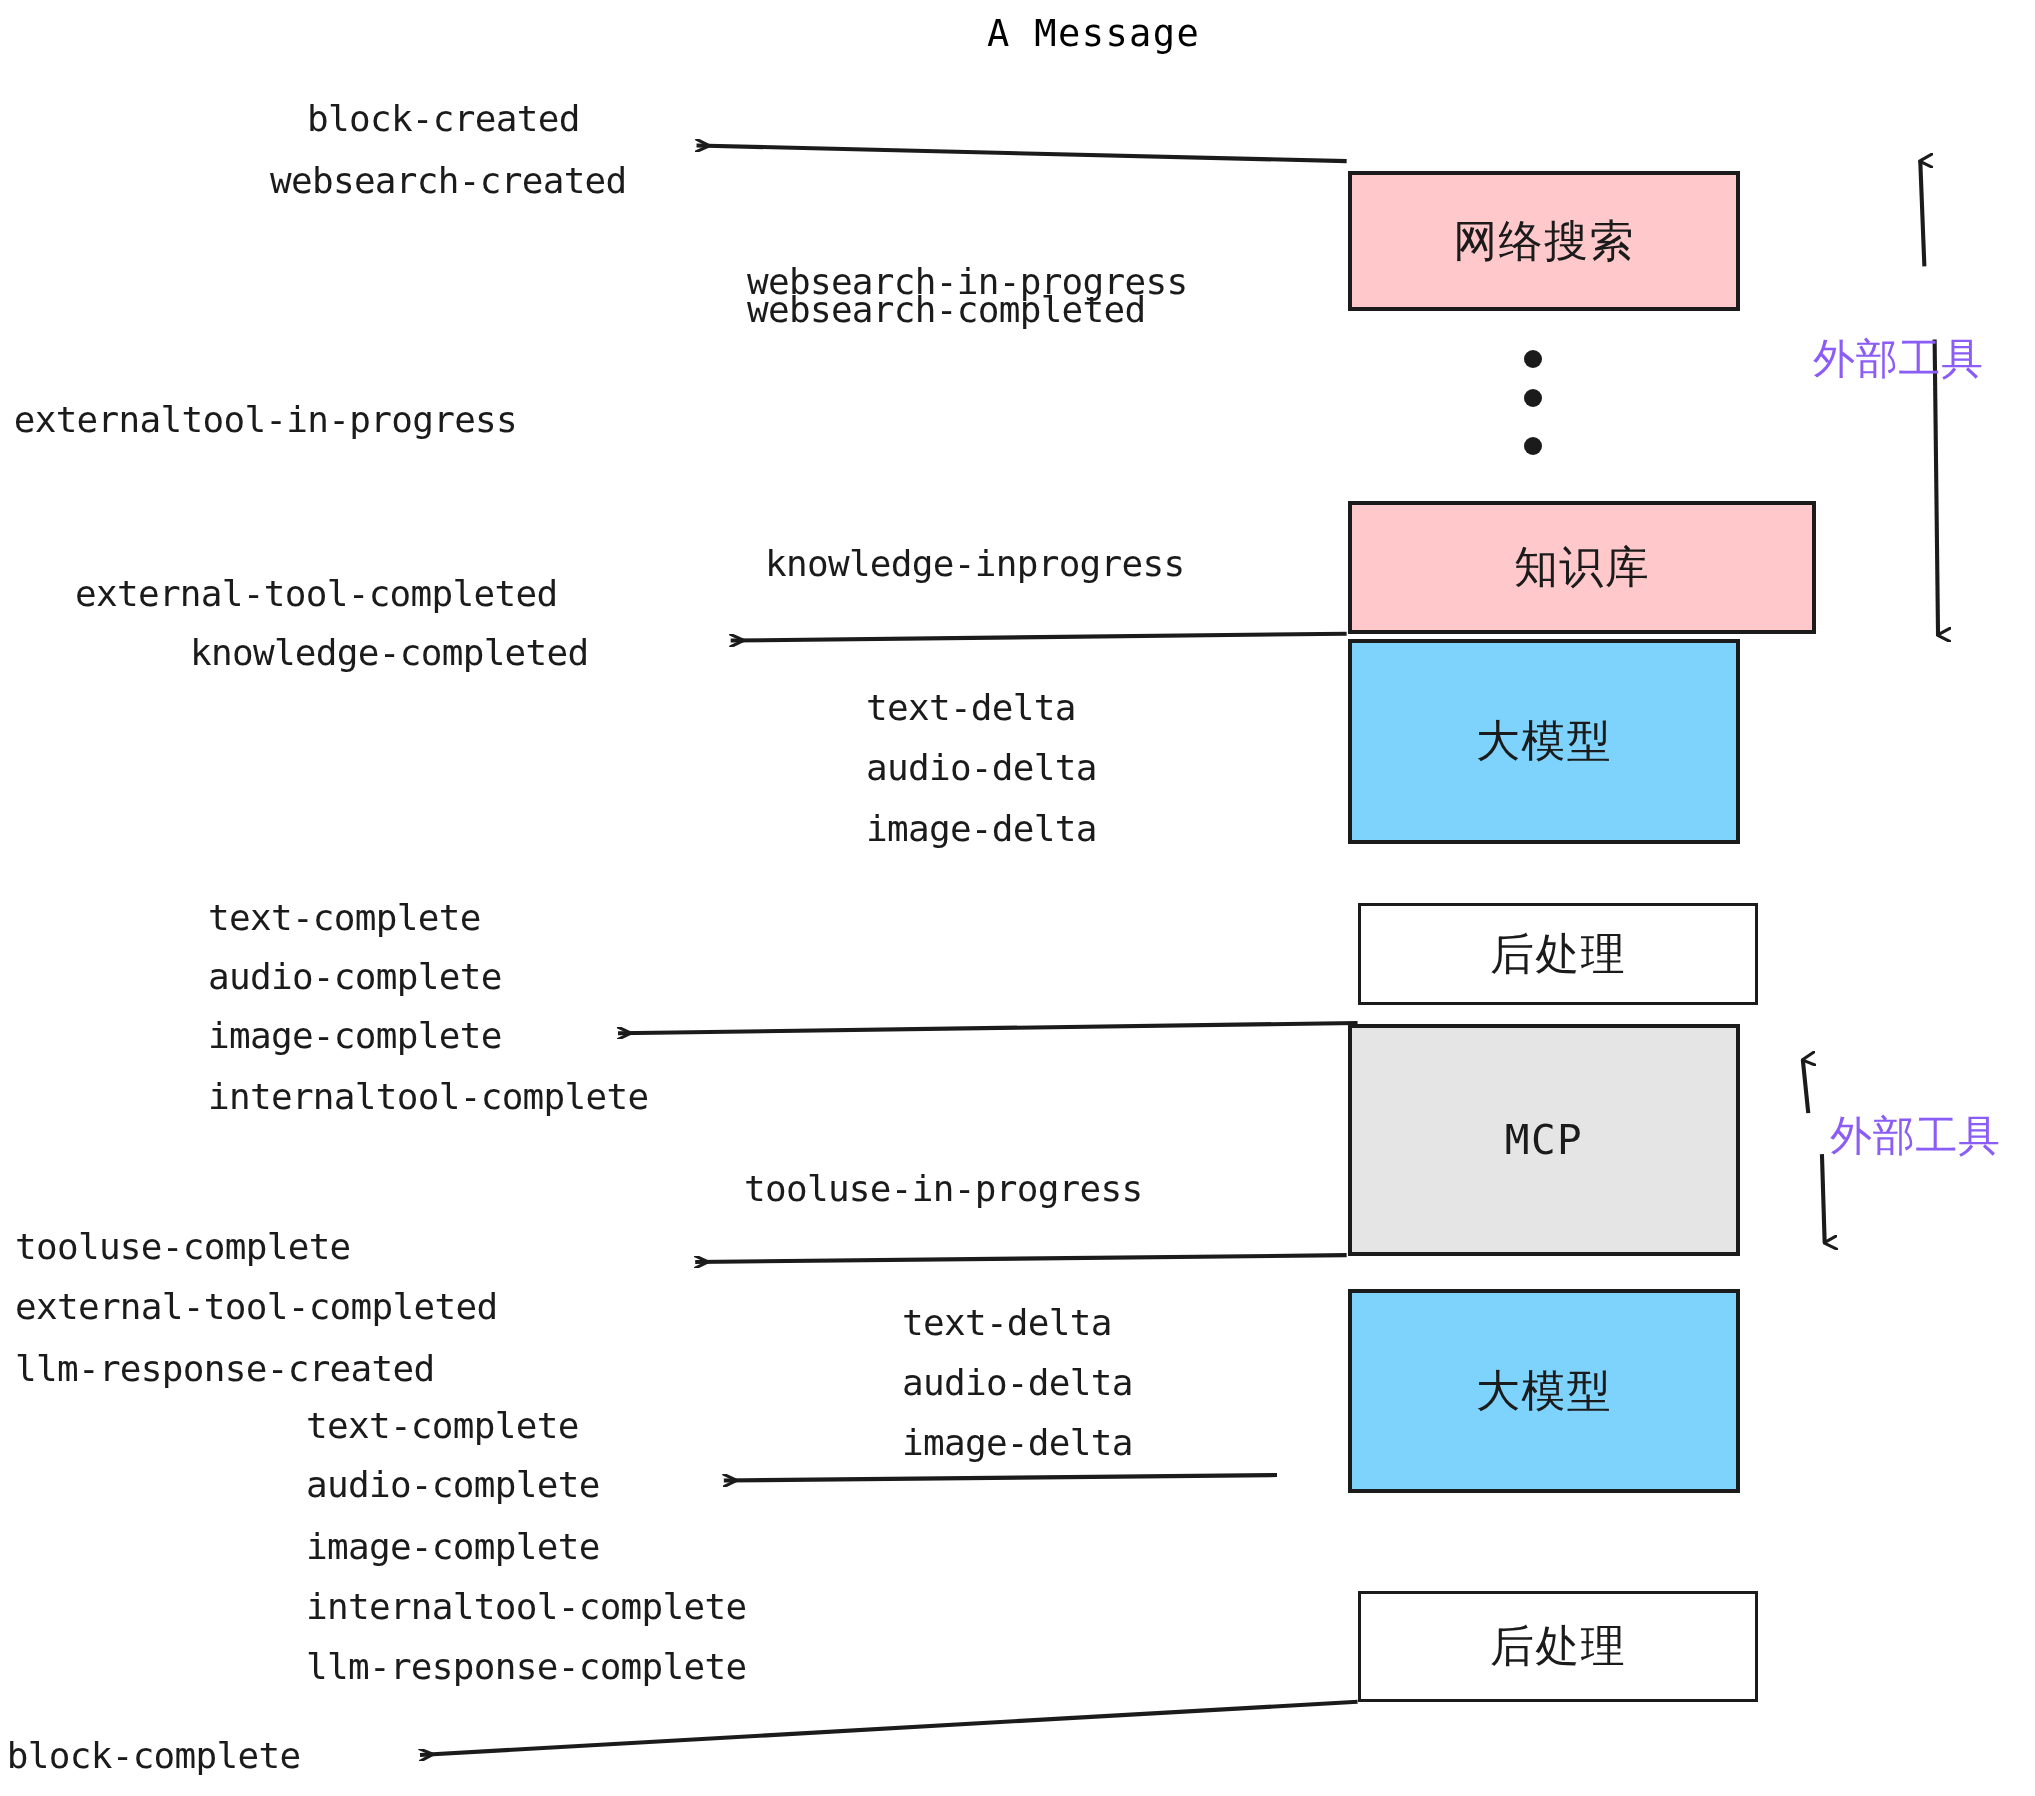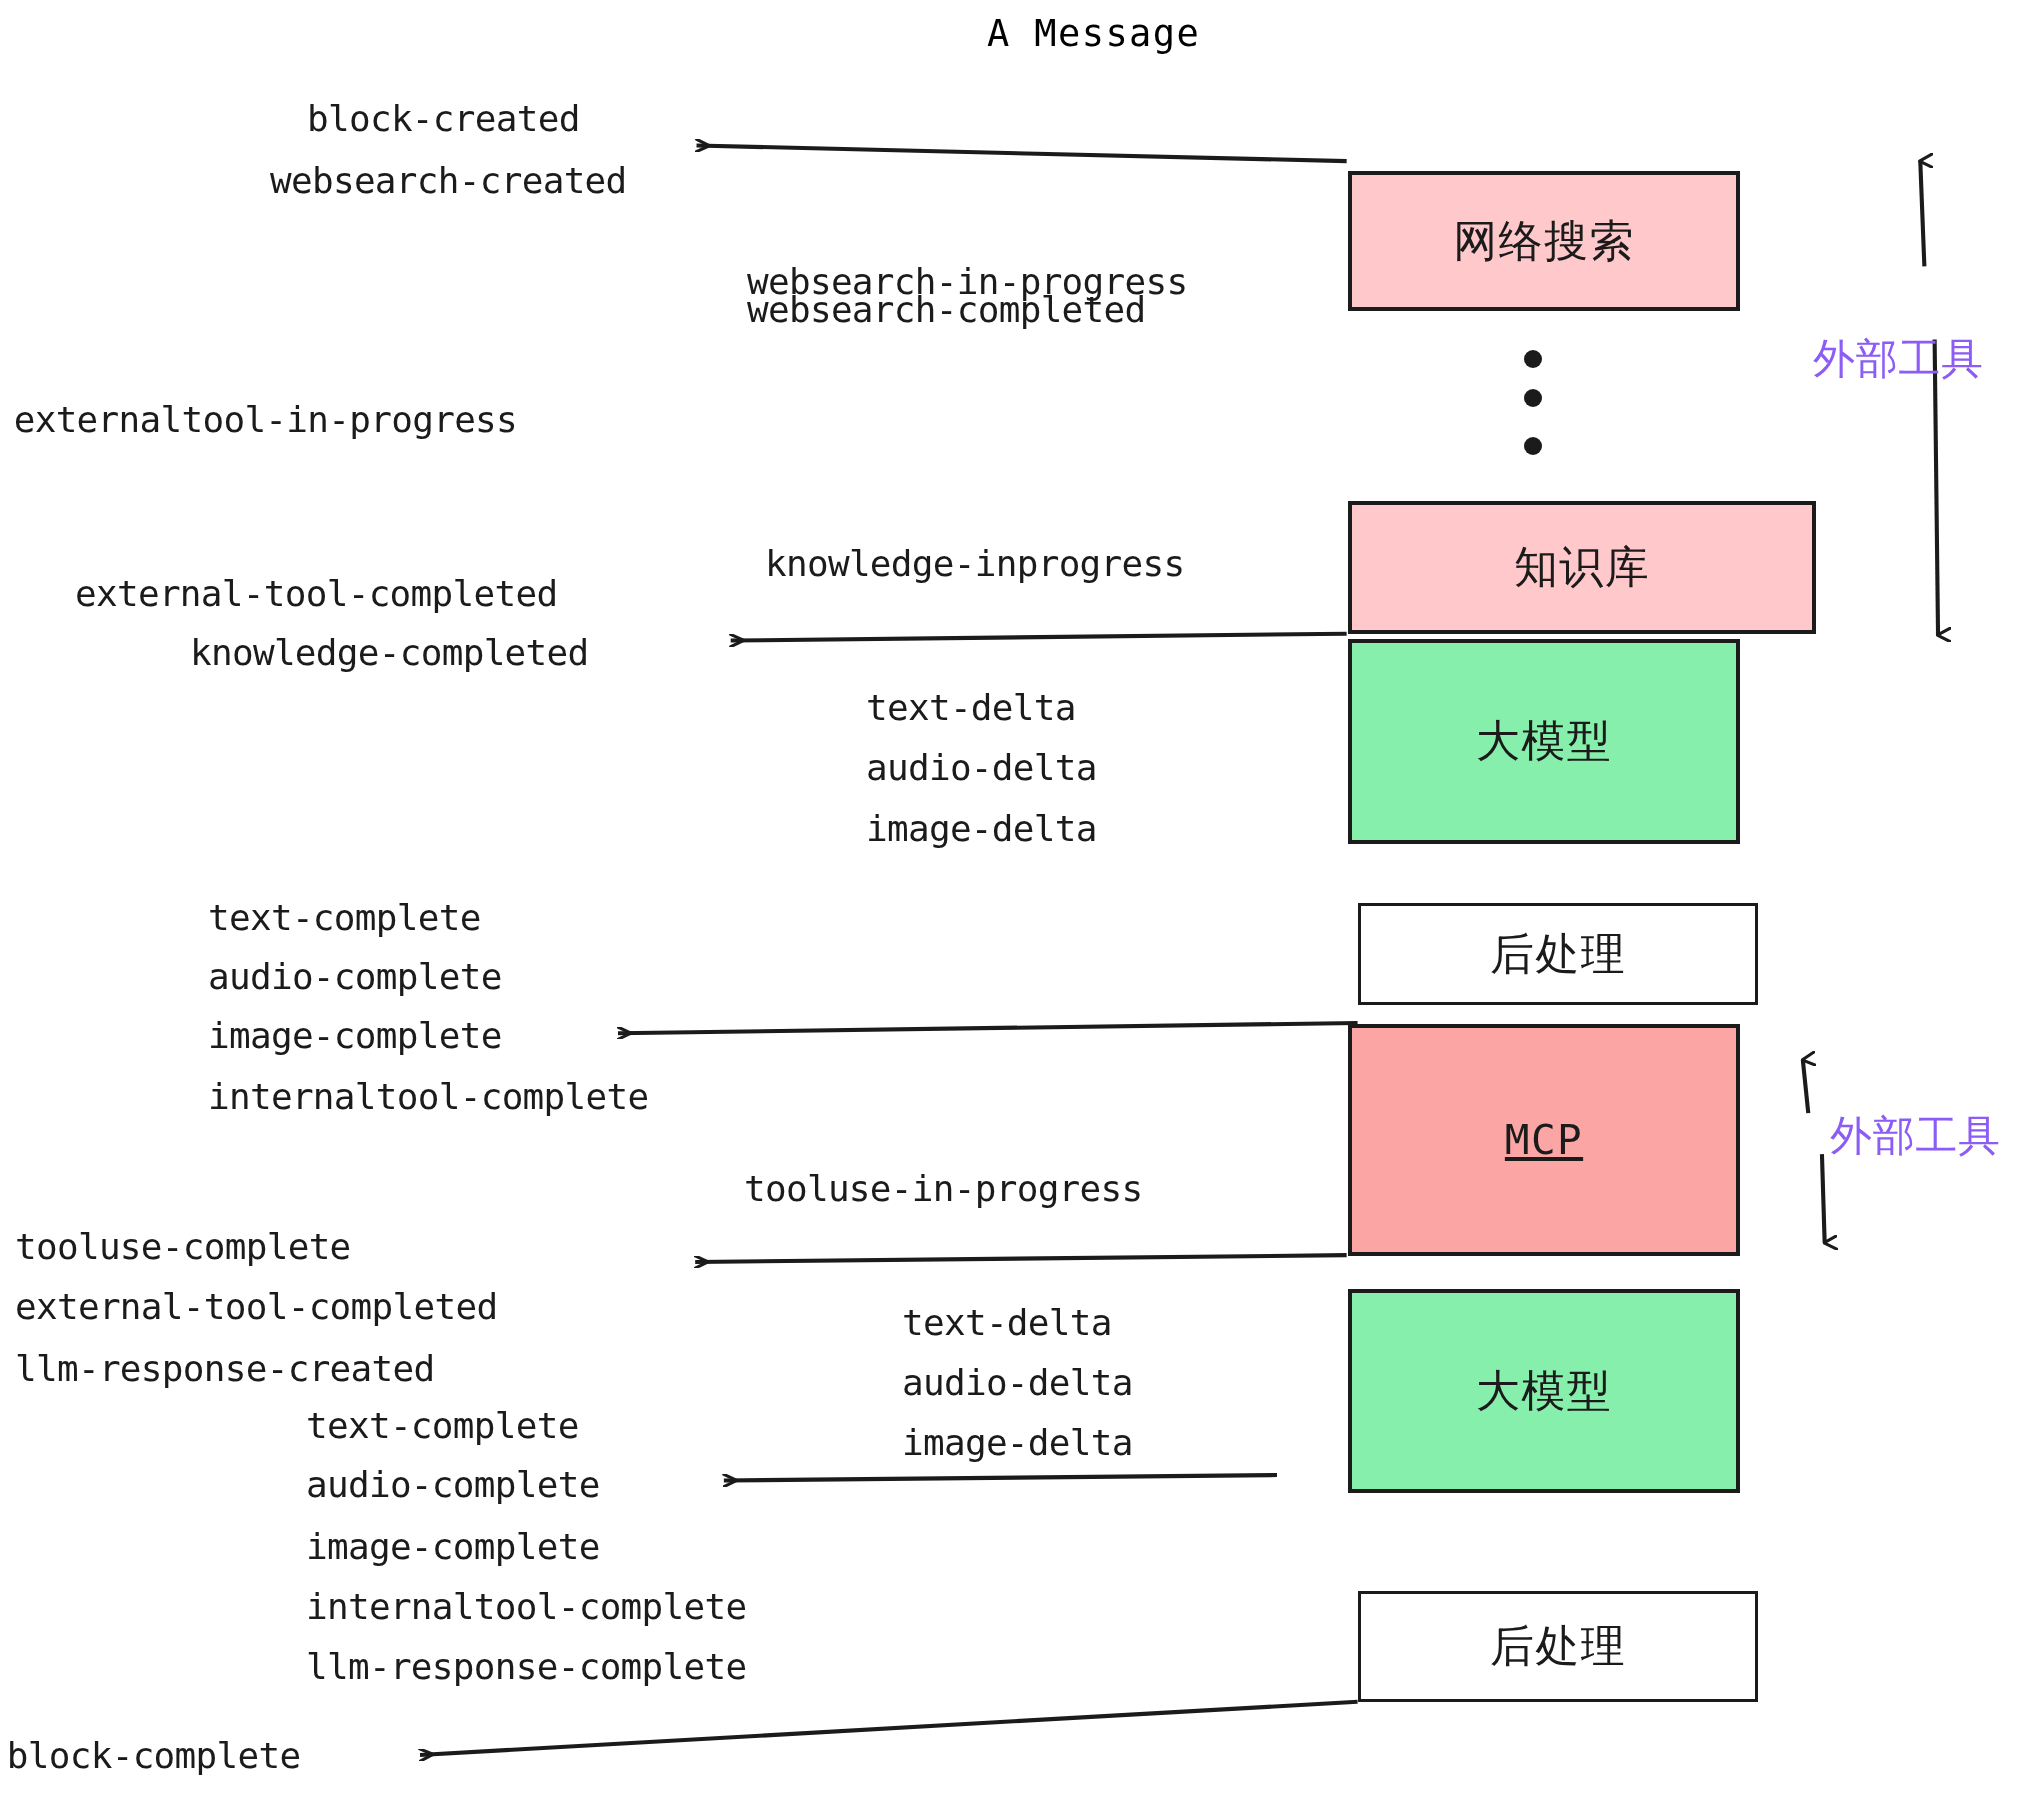--- a/index.html
+++ b/index.html
@@ -33,22 +33,22 @@
     border:4.1px solid #1b1b1b;
     display:flex;
     align-items:center;
     justify-content:center;
     font-family:"DejaVu Sans","Liberation Sans",sans-serif;
     font-size:44px;
     color:#1b1b1b;
     letter-spacing:1.4px;
   }
   .nodebox.pink{background:#ffc9cb;}
-  .nodebox.green{background:#86efac;}
-  .nodebox.yellow{background:#fca5a5;text-decoration:underline;}
+  .nodebox.green{background:#7dd3fc;}
+  .nodebox.yellow{background:#e5e5e5;}
   .nodebox.white{background:#ffffff;border-width:3.4px;}
   .nodebox.mcp{font-family:"DejaVu Sans Mono","Liberation Mono",monospace;font-size:41px;}
   .sidelabel{
     position:absolute;
     font-family:"DejaVu Sans","Liberation Sans",sans-serif;
     font-size:42px;
     color:#8b5cf6;
     white-space:pre;
     letter-spacing:0.7px;
   }

